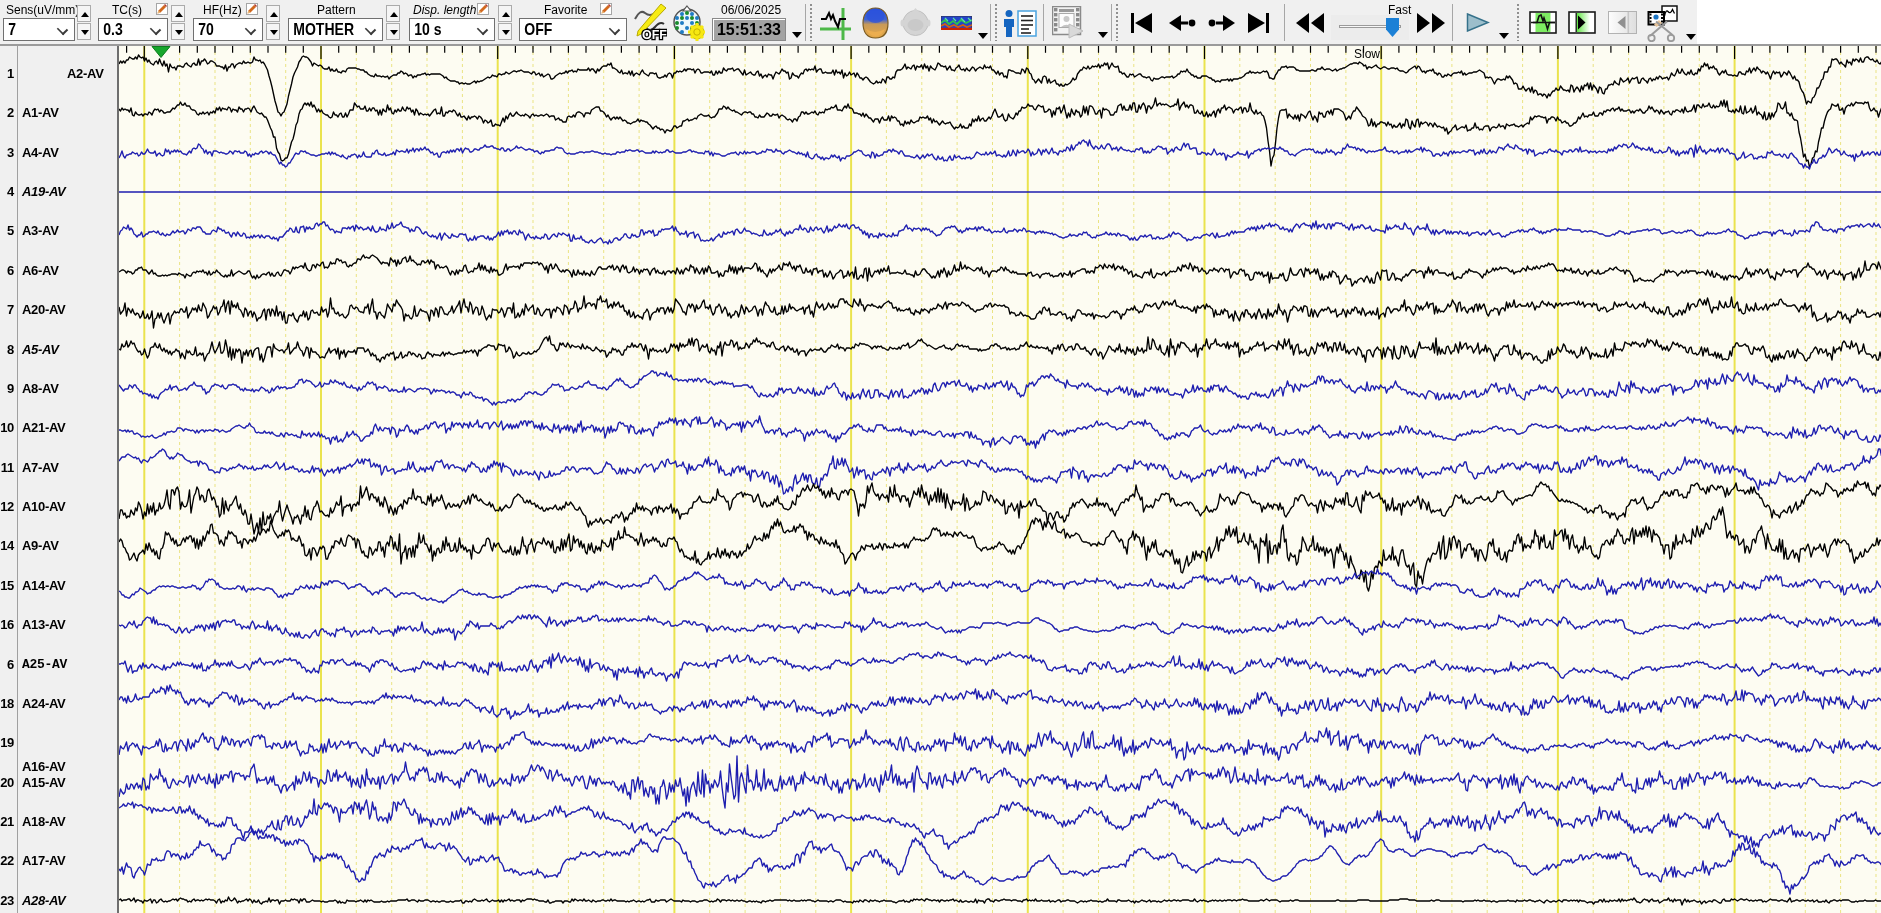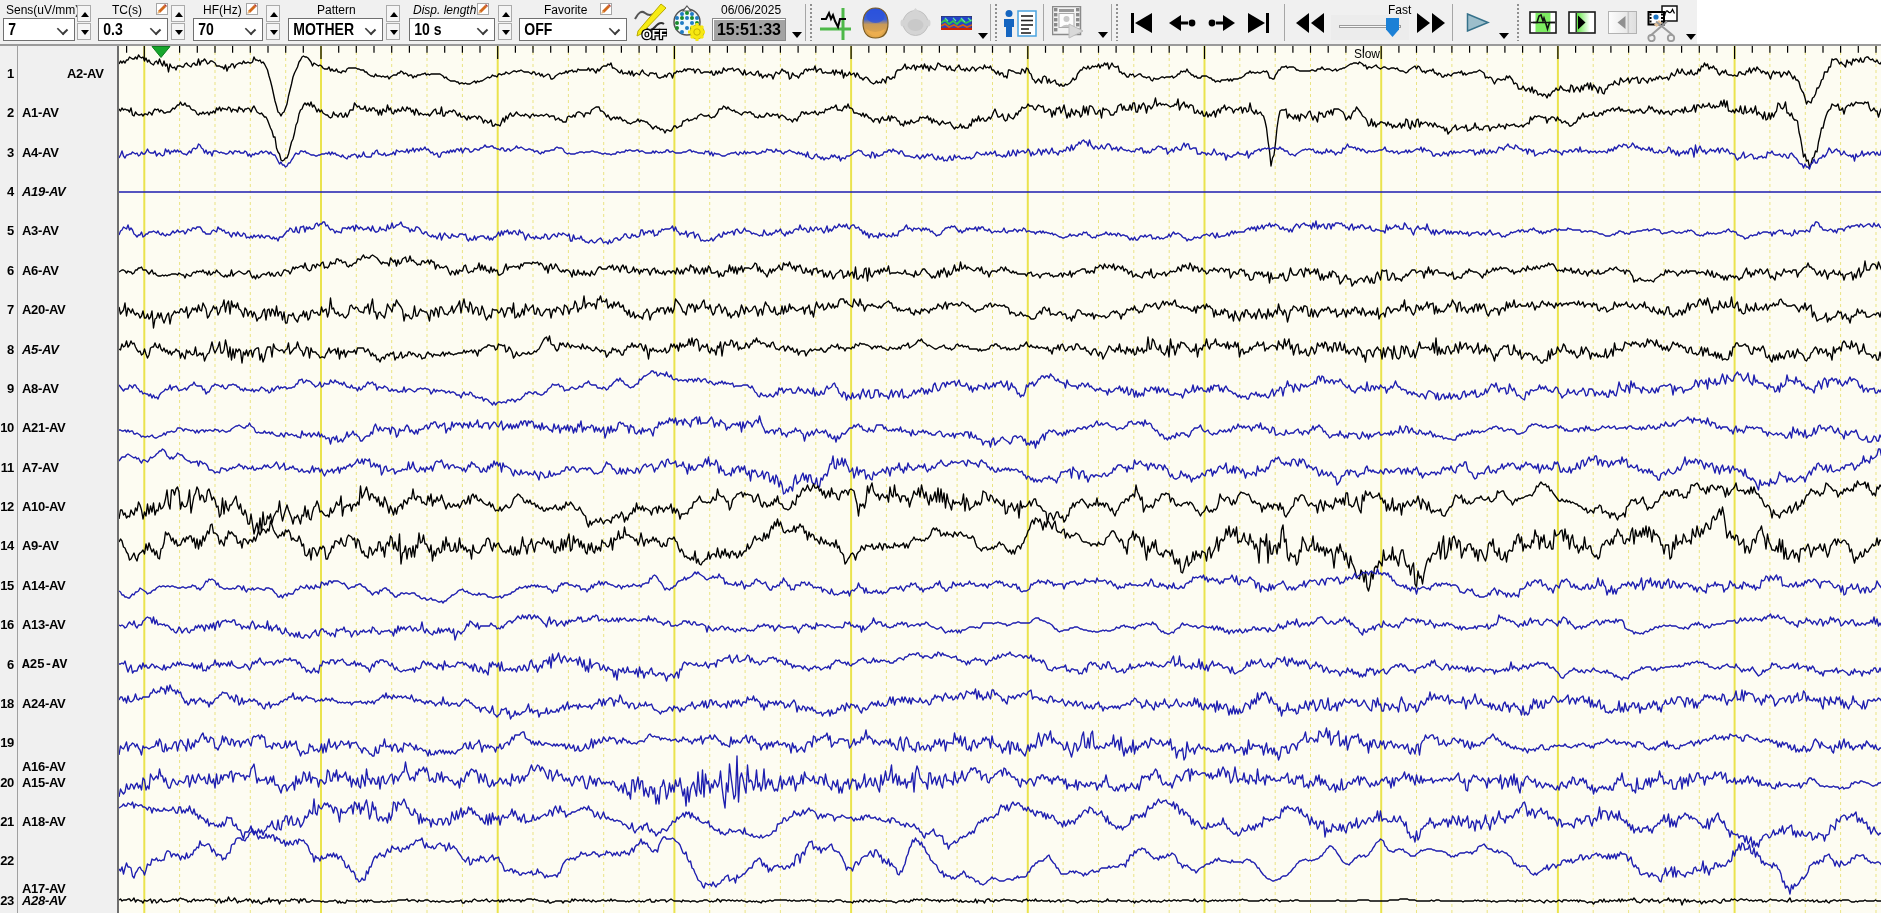--- a/index.html
+++ b/index.html
@@ -257,21 +257,21 @@
       <div class="chlab" style="top:656px;font-family:Liberation Mono, monospace;">A25-AV</div>
 <div class="chnum" style="top:695px">18</div>
       <div class="chlab" style="top:695px;">A24-AV</div>
 <div class="chnum" style="top:734px">19</div>
       <div class="chlab" style="top:734px;margin-top:24px;">A16-AV</div>
 <div class="chnum" style="top:774px">20</div>
       <div class="chlab" style="top:774px;">A15-AV</div>
 <div class="chnum" style="top:813px">21</div>
       <div class="chlab" style="top:813px;">A18-AV</div>
 <div class="chnum" style="top:852px">22</div>
-      <div class="chlab" style="top:852px;margin-top:28px;">A17-AV</div>
+      <div class="chlab" style="top:852px;">A17-AV</div>
 <div class="chnum" style="top:892px">23</div>
       <div class="chlab" style="top:892px;font-style:italic;">A28-AV</div>
   </div>
 
   <div id="toolbar"></div>
   <div id="tbline"></div>
 
   <div class="tlab" style="left:6px;">Sens(uV/mm)</div>
   <div class="combo" style="left:3px;width:70px;"><span class="cv">7</span><span class="chev"></span></div>
   <div class="spin" style="left:77px;">

